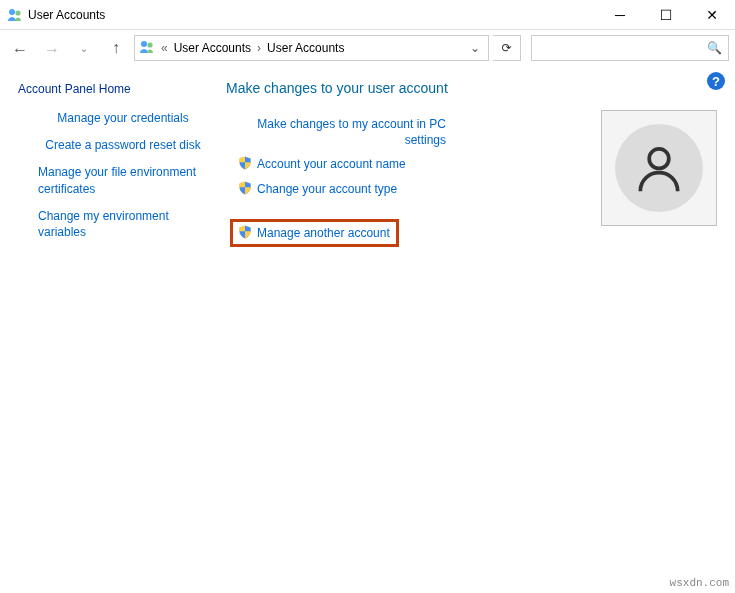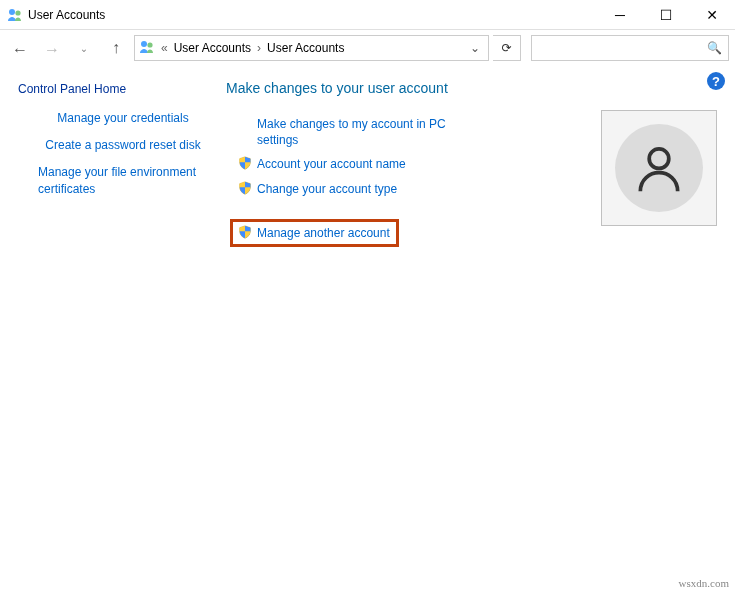--- a/index.html
+++ b/index.html
@@ -21,28 +21,28 @@
 .searchbox { width:198px; height:26px; border:1px solid #ccc; margin-left:6px; display:flex; align-items:center; justify-content:flex-end; padding:0 6px; color:#888;}
 .content { display:flex; padding: 10px 18px 0 18px; }
 .sidebar { width: 200px; padding-right: 10px; }
 .sidebar h3 { color:#003399; font-weight:400; font-size:12px; margin: 6px 0 14px 0; }
 .sideitem { display:flex; align-items:flex-start; color:#0066cc; font-size:12px; margin-bottom:11px; line-height:1.35; cursor:default;justify-content:center;}
 .sideitem .shield { width:16px; flex-shrink:0; margin-right:4px; display:flex; justify-content:center;}
 .main { flex:1; position:relative; }
 .main h2 { color:#0369a1; font-weight:400; font-size:14px; margin: 4px 0 20px 8px;}
 .maincol { display:flex; }
 .linkscol { flex:1; padding-left:18px; }
-.linkitem { display:flex; align-items:flex-start; color:#0066cc; font-size:12px; margin-bottom:8px; line-height:1.35;}
+.linkitem { display:flex; align-items:flex-start; color:#0066cc; font-size:12px; margin-bottom:8px; line-height:1.35;text-align:right;}
 .linkitem .shield { width:18px; flex-shrink:0; display:flex; justify-content:center; margin-right:3px;}
 .linkitem.wrap { max-width: 210px; }
 .highlight { border: 3px solid #c2410c; padding: 3px 6px 3px 3px; display:inline-flex; margin-left:-6px; margin-bottom:4px; }
 .avatarbox { width:116px; height:116px; border:1px solid #c0c0c0; background:#f4f4f4; display:flex; align-items:center; justify-content:center; margin-left:20px; margin-top:-6px;}
 .avatarcircle { width:88px; height:88px; border-radius:50%; background:#dcdcdc; display:flex; align-items:center; justify-content:center;}
 .helpbtn { position:absolute; right:10px; top:72px; width:18px; height:18px; border-radius:50%; background:#1e6fd6; color:#fff; font-size:13px; font-weight:bold; display:flex; align-items:center; justify-content:center;}
-.watermark { position:absolute; right:6px; bottom:4px; font-size:11px; color:#888; font-family: Liberation Serif, serif; text-align: right;}
+.watermark { position:absolute; right:6px; bottom:4px; font-size:11px; color:#888; font-family: Liberation Mono, monospace; text-align: right;}
 svg.shield-ico { width:14px; height:14px; }
 svg.people-ico { width:16px; height:16px; }
 </style>
 </head>
 <body>
 
 <div class="titlebar">
   <span class="icon-slot">
     <svg class="people-ico" viewBox="0 0 16 16">
         <circle cx="5" cy="5" r="3" fill="#4da3ff"></circle>
@@ -83,33 +83,37 @@
       <span>🔍</span>
     </div>
 </div>
 
 <div class="helpbtn">
     <span>?</span>
   </div>
 
 <div class="content">
   <div class="sidebar">
-    <h3>Control Panel Home</h3>
+    <h3>Account Panel Home</h3>
     <div id="sidebar-items">
         <div class="sideitem">
           <span class="shield"></span>
           <span>Manage your credentials</span>
         </div>
         <div class="sideitem">
           <span class="shield"></span>
           <span>Create a password reset disk</span>
         </div>
         <div class="sideitem">
           <span class="shield"></span>
           <span>Manage your file environment certificates</span>
+        </div>
+        <div class="sideitem">
+          <span class="shield"></span>
+          <span>Change my environment variables</span>
         </div>
       </div>
   </div>
   <div class="main">
     <h2>Make changes to your user account</h2>
     <div class="maincol">
       <div class="linkscol" id="main-links">
           <div class="linkitem wrap">
             <span class="shield"></span>
             <span>Make changes to my account in PC settings</span>

